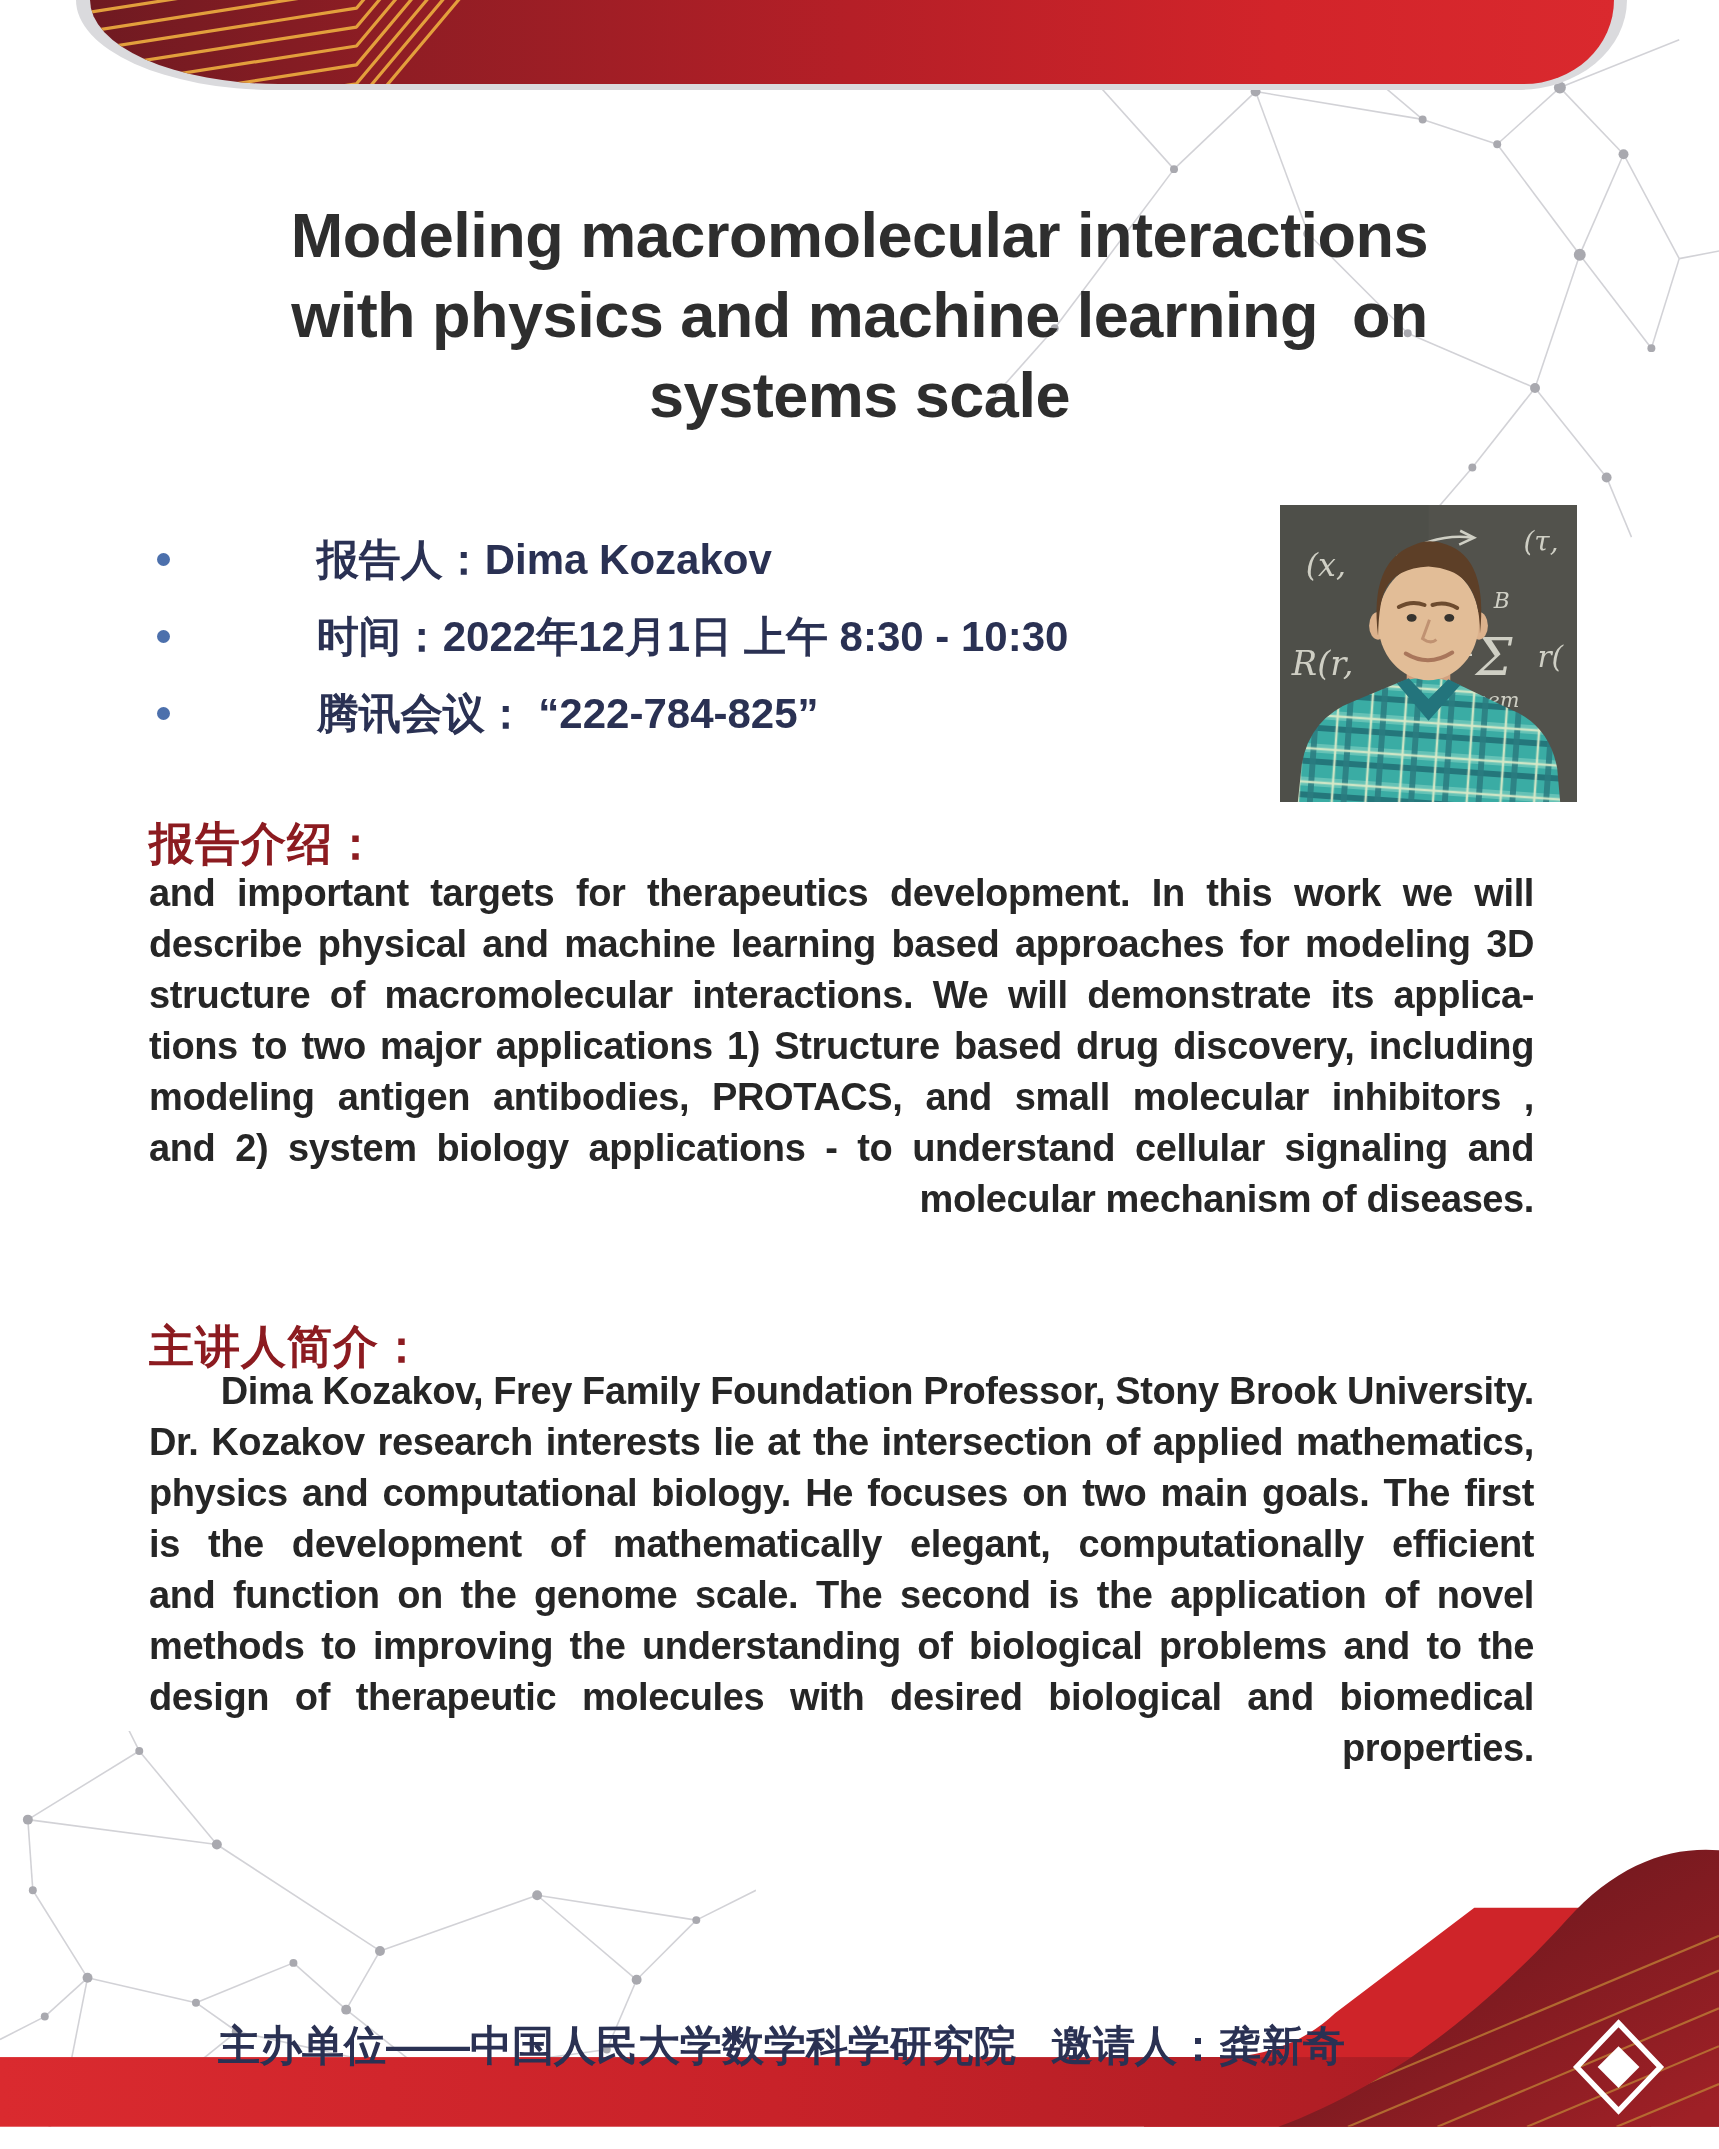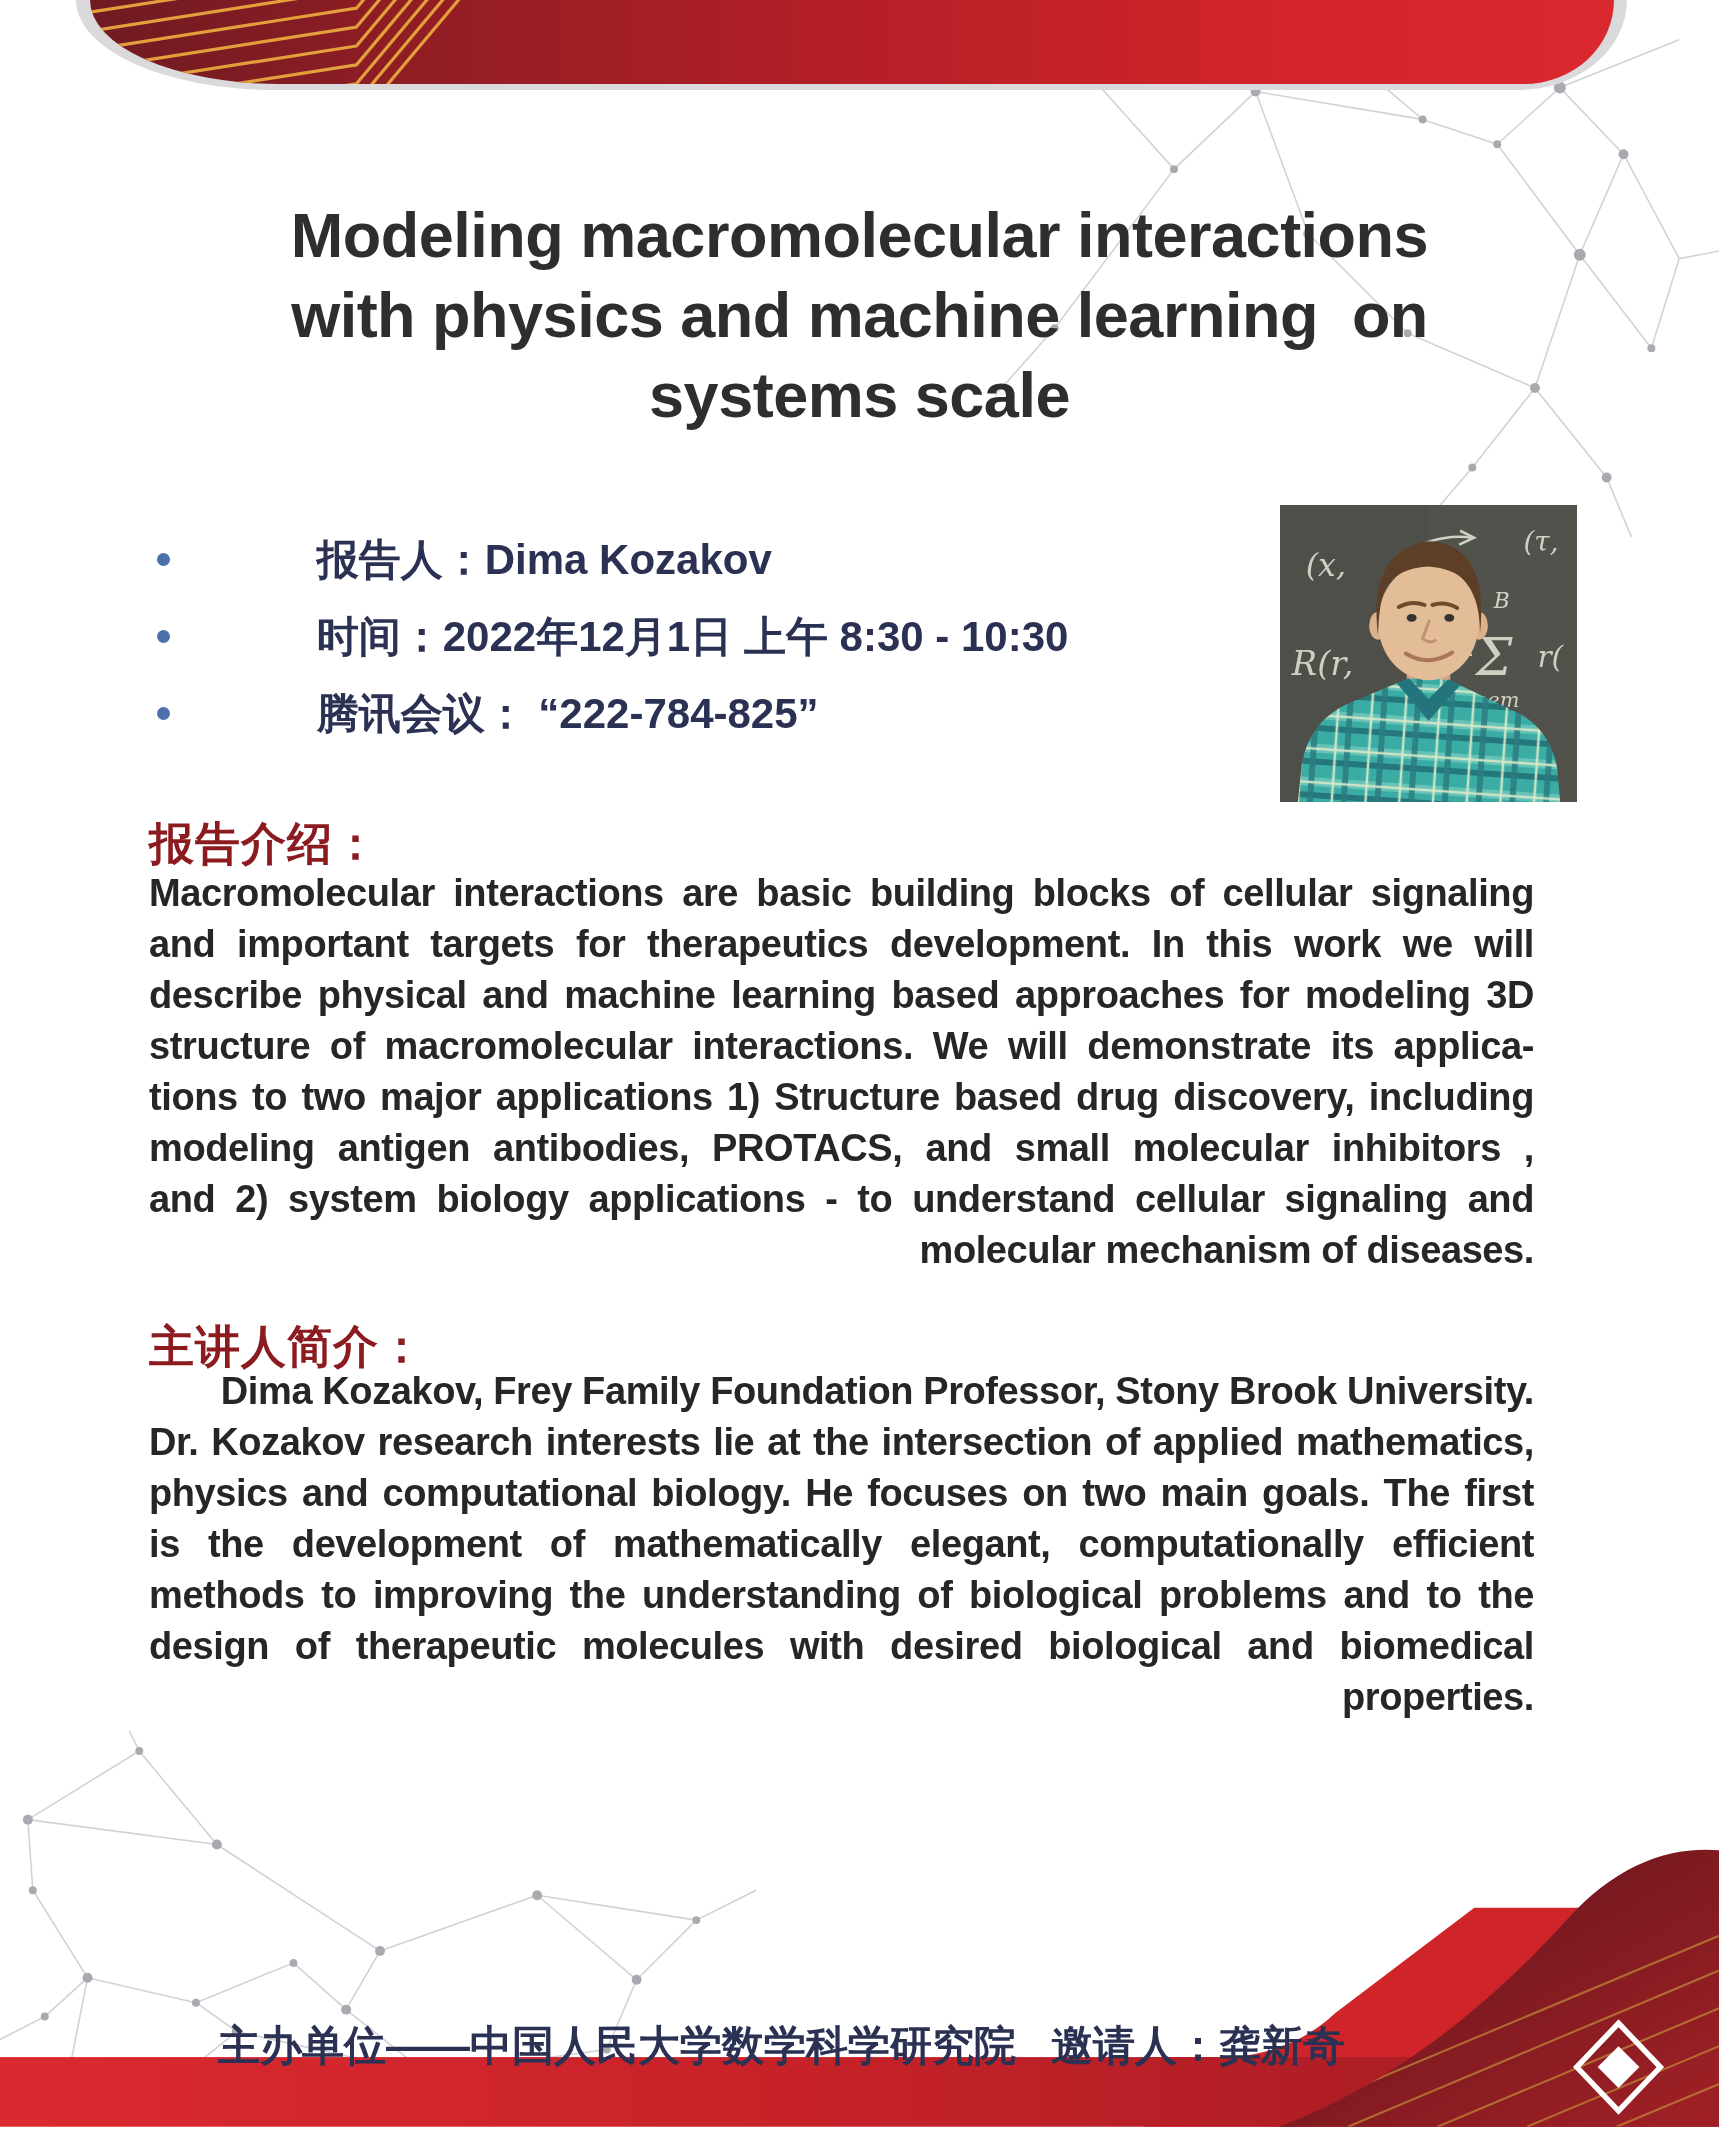--- a/index.html
+++ b/index.html
@@ -243,37 +243,37 @@
       <ellipse cx="133" cy="114" rx="5" ry="4" fill="#37342f"></ellipse>
       <ellipse cx="171" cy="114" rx="5" ry="4" fill="#37342f"></ellipse>
       <path d="M 151 116 q -5 14 -7 19 q 8 6 14 1" fill="none" stroke="#c09272" stroke-width="3"></path>
       <path d="M 127 150 Q 150 164 174 149" fill="none" stroke="#a9765b" stroke-width="4" stroke-linecap="round"></path>
     </g>
   </svg>
 
   <div class="sec-heading heading-1">报告介绍：</div>
   <div class="para para-1">
 
-  <div class="line justified">Macromolecular interactions are basic building blocks of cellular signaling</div>
       <div class="line justified">and important targets for therapeutics development. In this work we will</div>
       <div class="line justified">describe physical and machine learning based approaches for modeling 3D</div>
       <div class="line justified">structure of macromolecular interactions. We will demonstrate its applica-</div>
       <div class="line justified">tions to two major applications 1) Structure based drug discovery, including</div>
       <div class="line justified">modeling antigen antibodies, PROTACS, and small molecular inhibitors ,</div>
       <div class="line justified">and 2) system biology applications - to understand cellular signaling and</div>
       <div class="line">molecular mechanism of diseases.</div>
     </div>
 
   <div class="sec-heading heading-2">主讲人简介：</div>
   <div class="para para-2">
 
   <div class="line">Dima Kozakov, Frey Family Foundation Professor, Stony Brook University.</div>
       <div class="line justified">Dr. Kozakov research interests lie at the intersection of applied mathematics,</div>
       <div class="line justified">physics and computational biology. He focuses on two main goals. The first</div>
       <div class="line justified">is the development of mathematically elegant, computationally efficient</div>
+      <div class="line justified">and function on the genome scale. The second is the application of novel</div>
       <div class="line justified">methods to improving the understanding of biological problems and to the</div>
       <div class="line justified">design of therapeutic molecules with desired biological and biomedical</div>
       <div class="line">properties.</div>
     </div>
 
   <div class="footer-text">主办单位——中国人民大学数学科学研究院   邀请人：龚新奇</div>
 
   <svg class="bottom-deco" width="1719" height="299" viewBox="0 0 1728 300">
     <defs>
       <linearGradient id="gradBottom" x1="0" y1="0" x2="1" y2="0">

